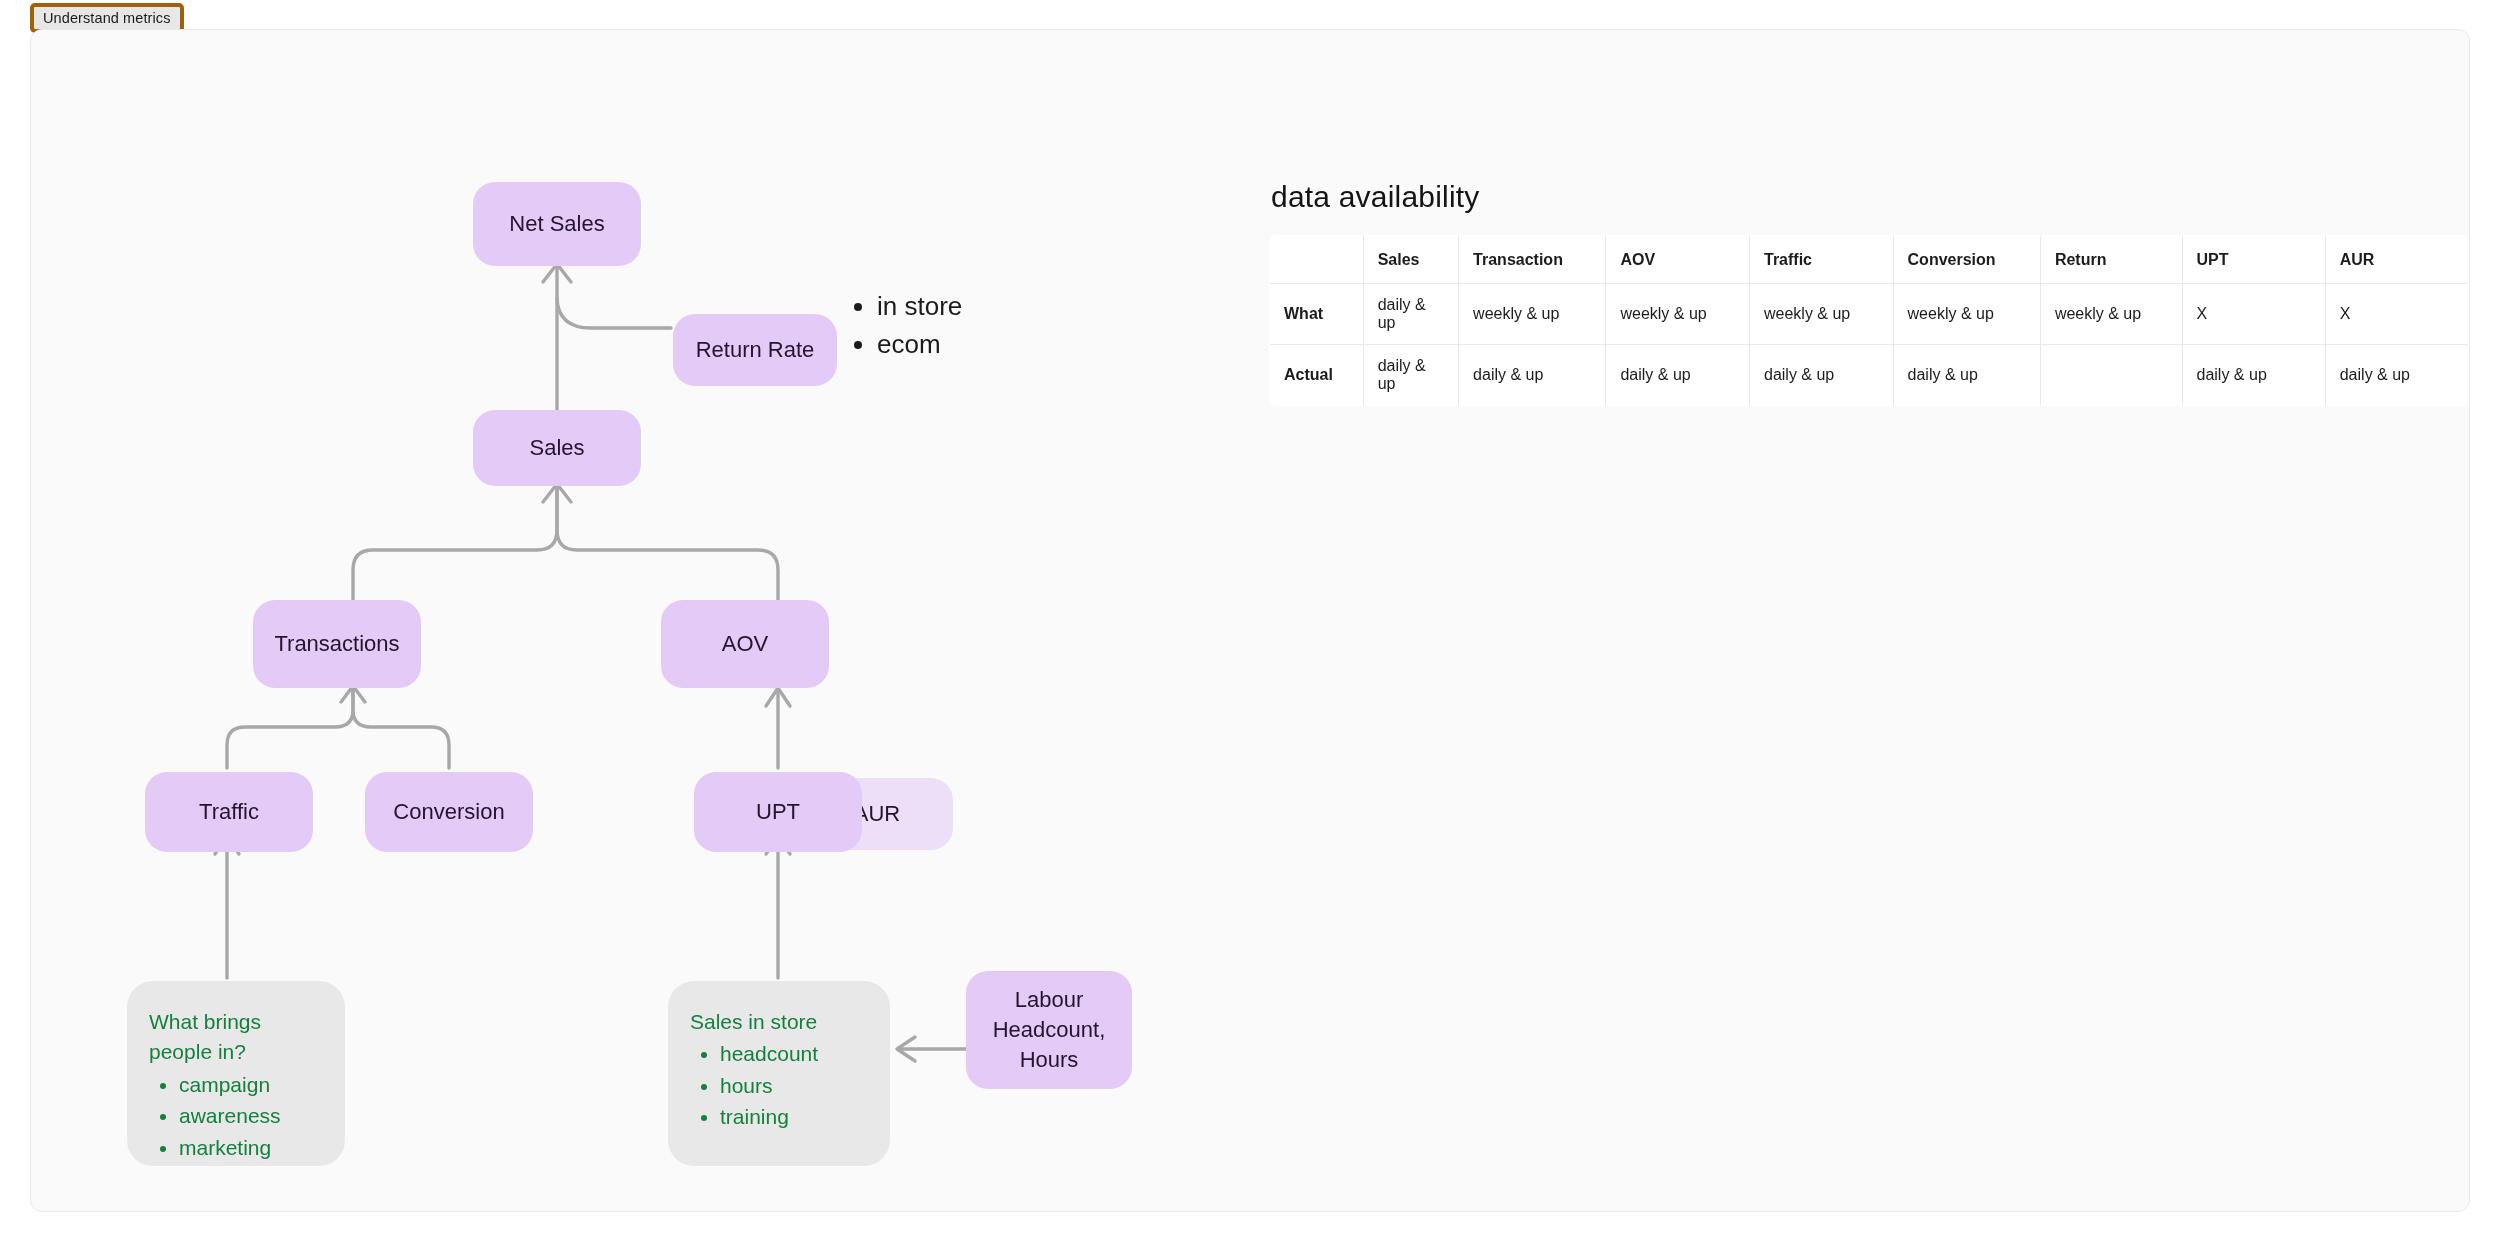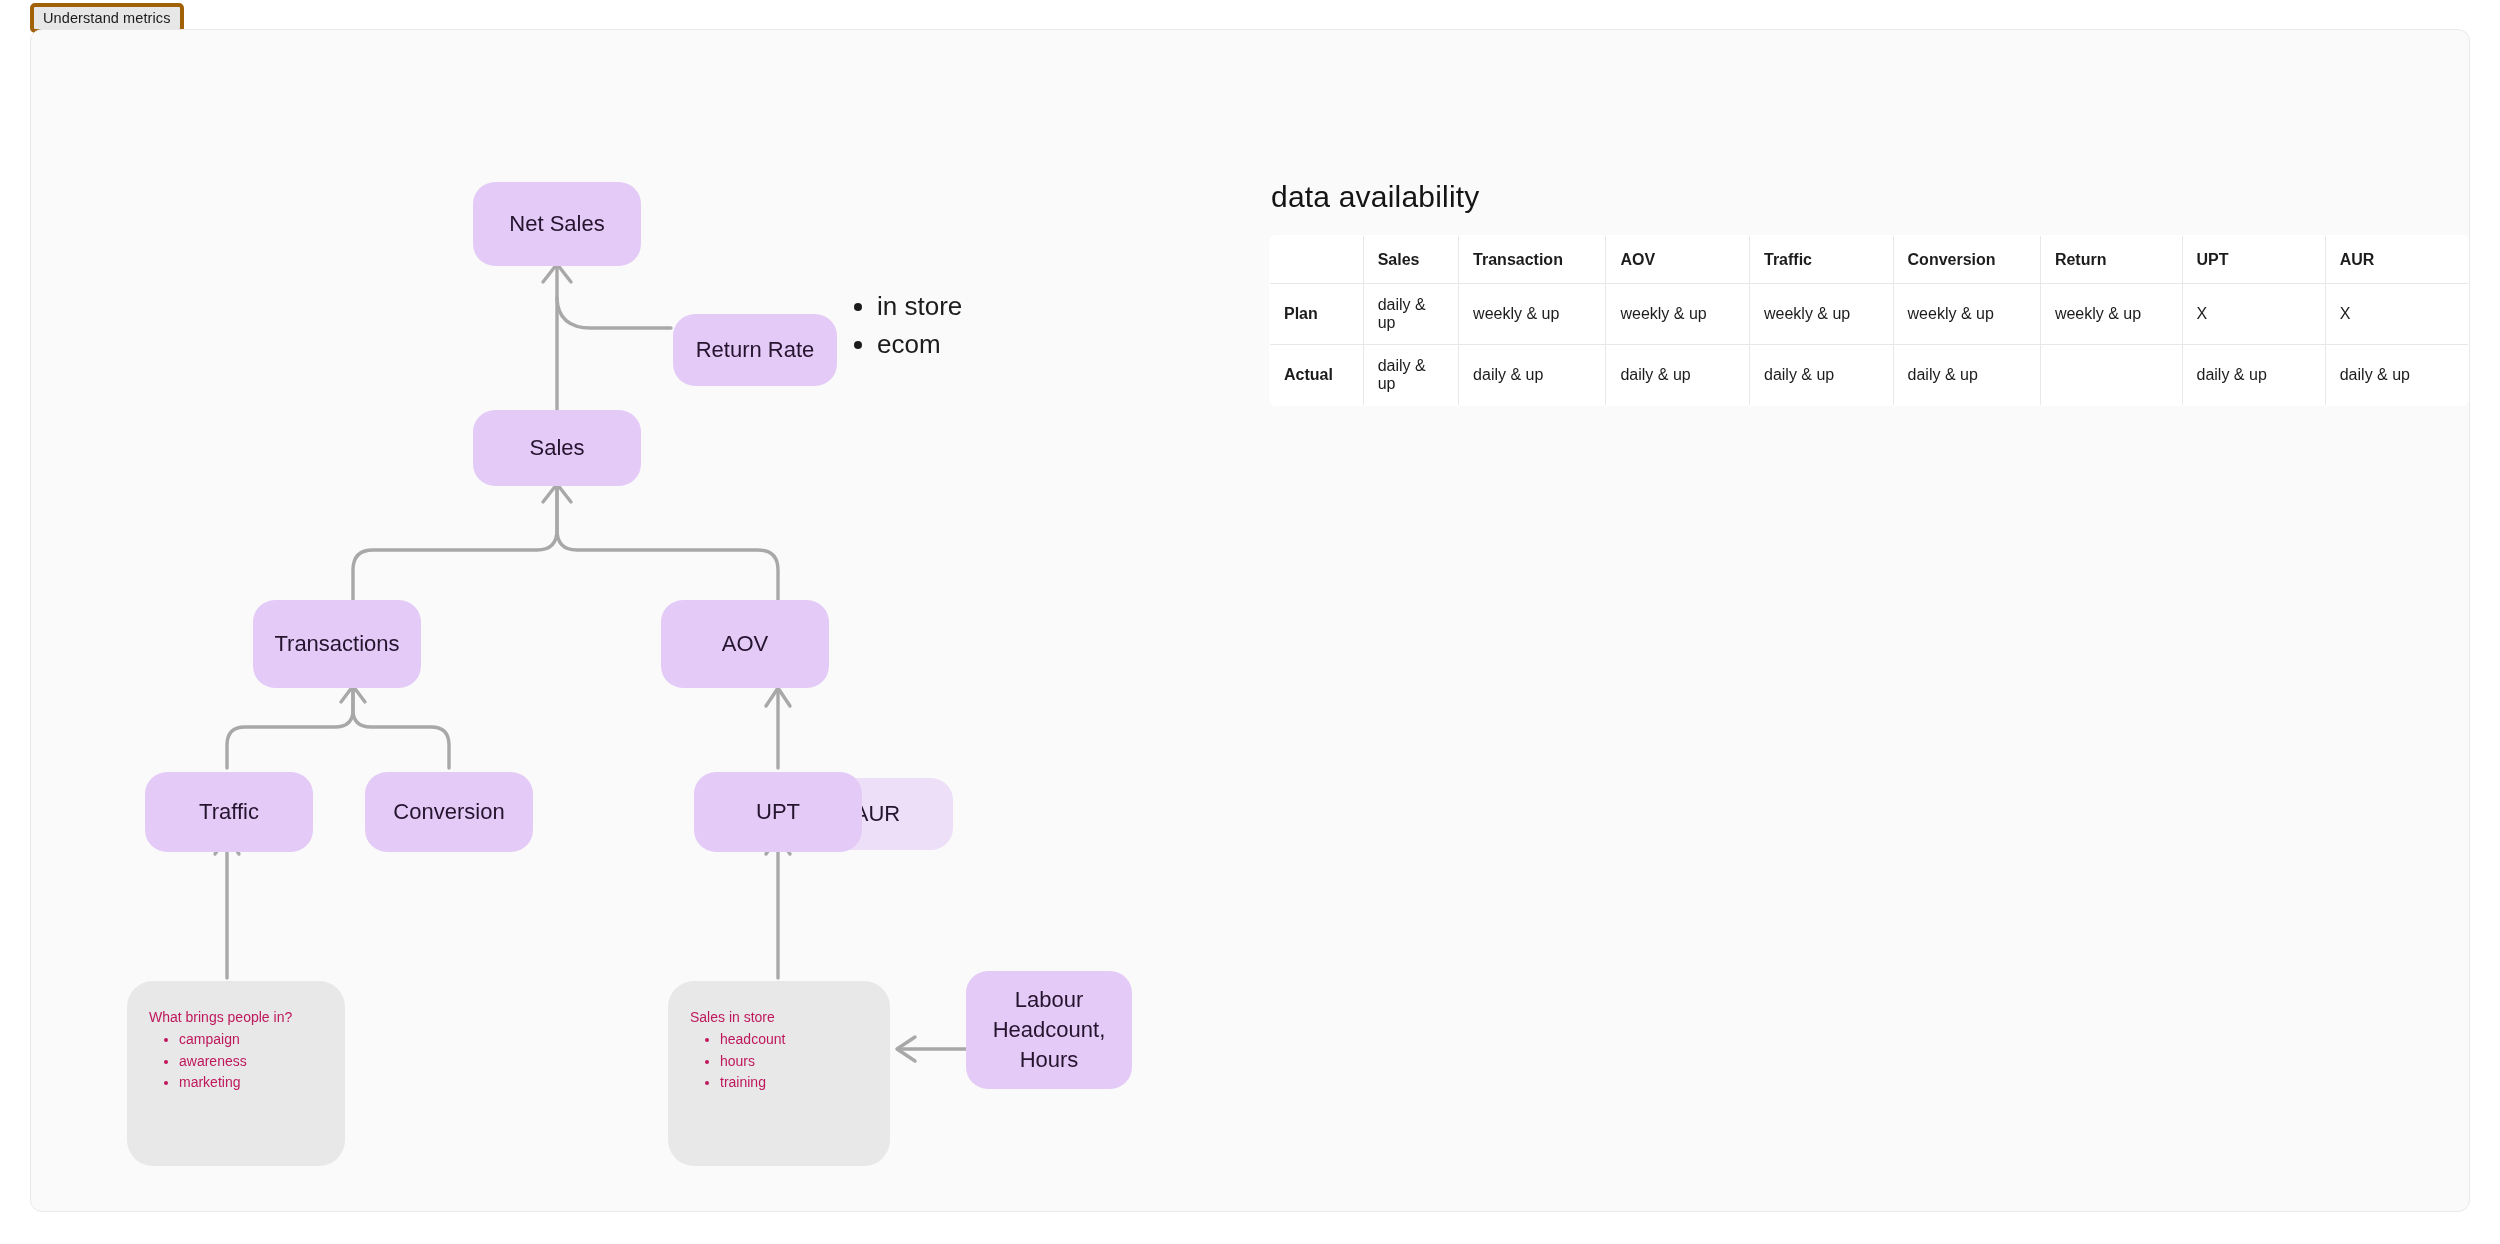--- a/index.html
+++ b/index.html
@@ -74,22 +74,22 @@
   }
   .node.purple { background: #e4caf7; }
   .node.purple-light { background: #eedff9; z-index: 2; }
 
   
   .note {
     position: absolute;
     box-sizing: border-box;
     background: #e8e8e8;
     border-radius: 26px;
-    color: #be185d;
-    font-size: 14px;
+    color: #15803d;
+    font-size: 21px;
     line-height: 1.45;
     padding: 26px 26px 26px 22px;
     z-index: 3;
   }
   .note .note-title { margin: 0 0 2px 0; }
   .note ul {
     margin: 2px 0 0 0;
     padding-left: 30px;
   }
   .note li { margin: 0; padding: 0 0 1px 0; }
@@ -282,21 +282,21 @@
             <th>AOV</th>
             <th>Traffic</th>
             <th>Conversion</th>
             <th>Return</th>
             <th>UPT</th>
             <th>AUR</th>
           </tr>
         </thead>
         <tbody>
           <tr>
-            <td class="rowhead">Plan</td>
+            <td class="rowhead">What</td>
             <td>daily &amp; up</td>
             <td>weekly &amp; up</td>
             <td>weekly &amp; up</td>
             <td>weekly &amp; up</td>
             <td>weekly &amp; up</td>
             <td>weekly &amp; up</td>
             <td>X</td>
             <td>X</td>
           </tr>
           <tr>

